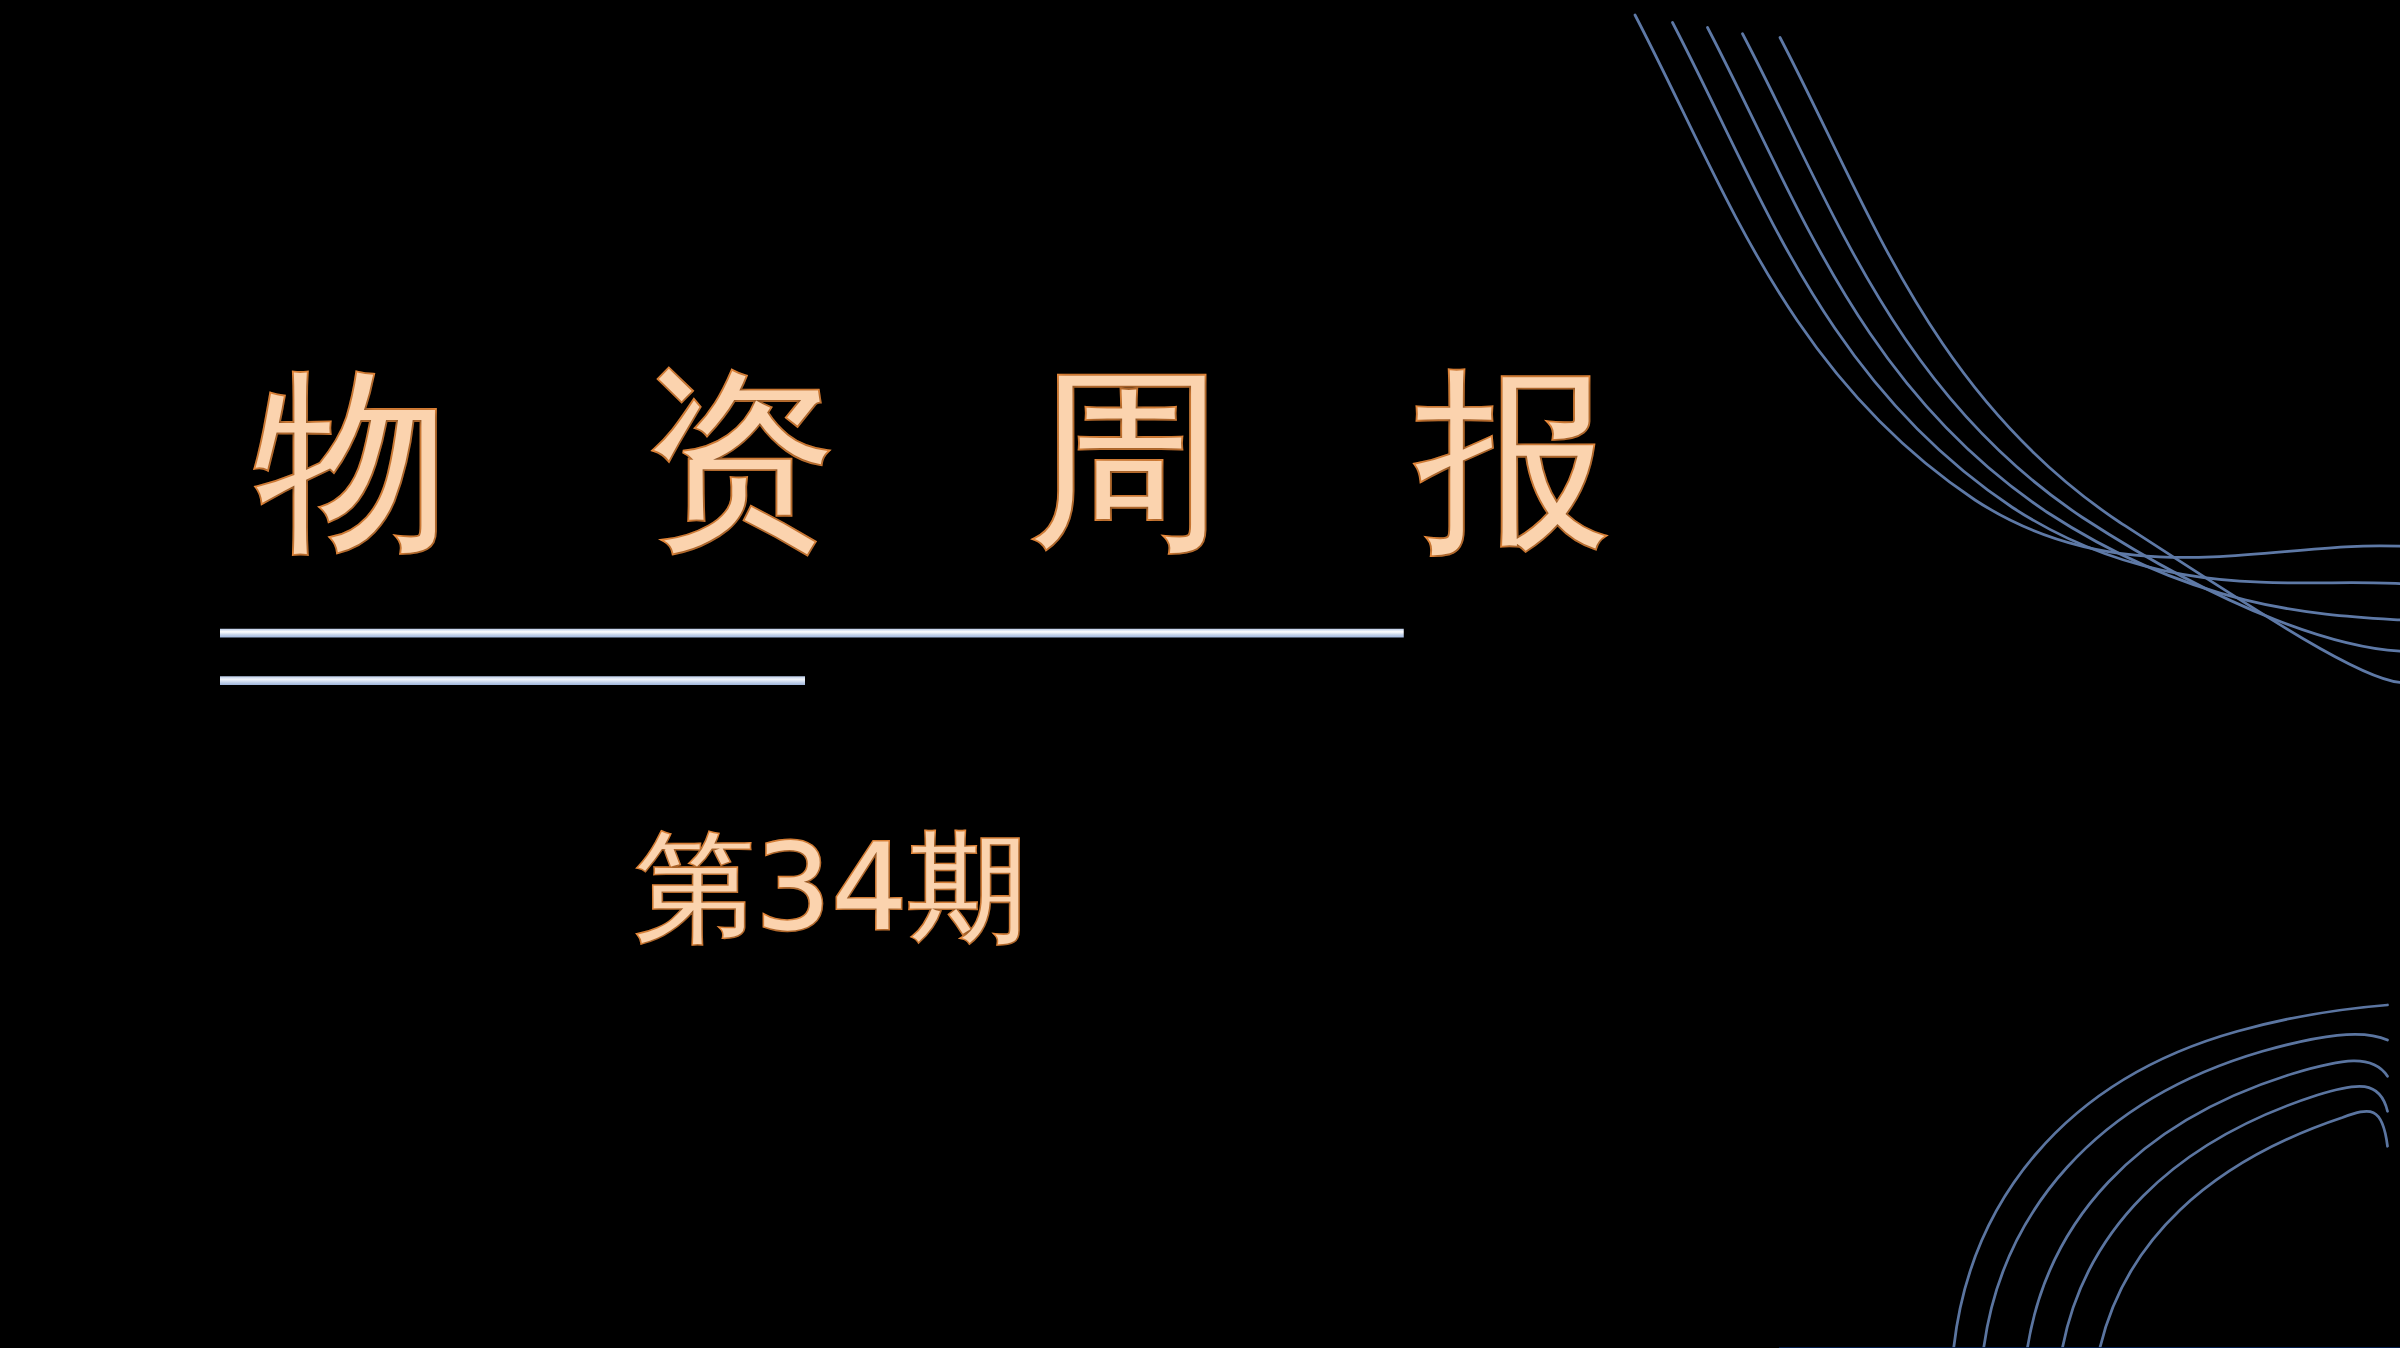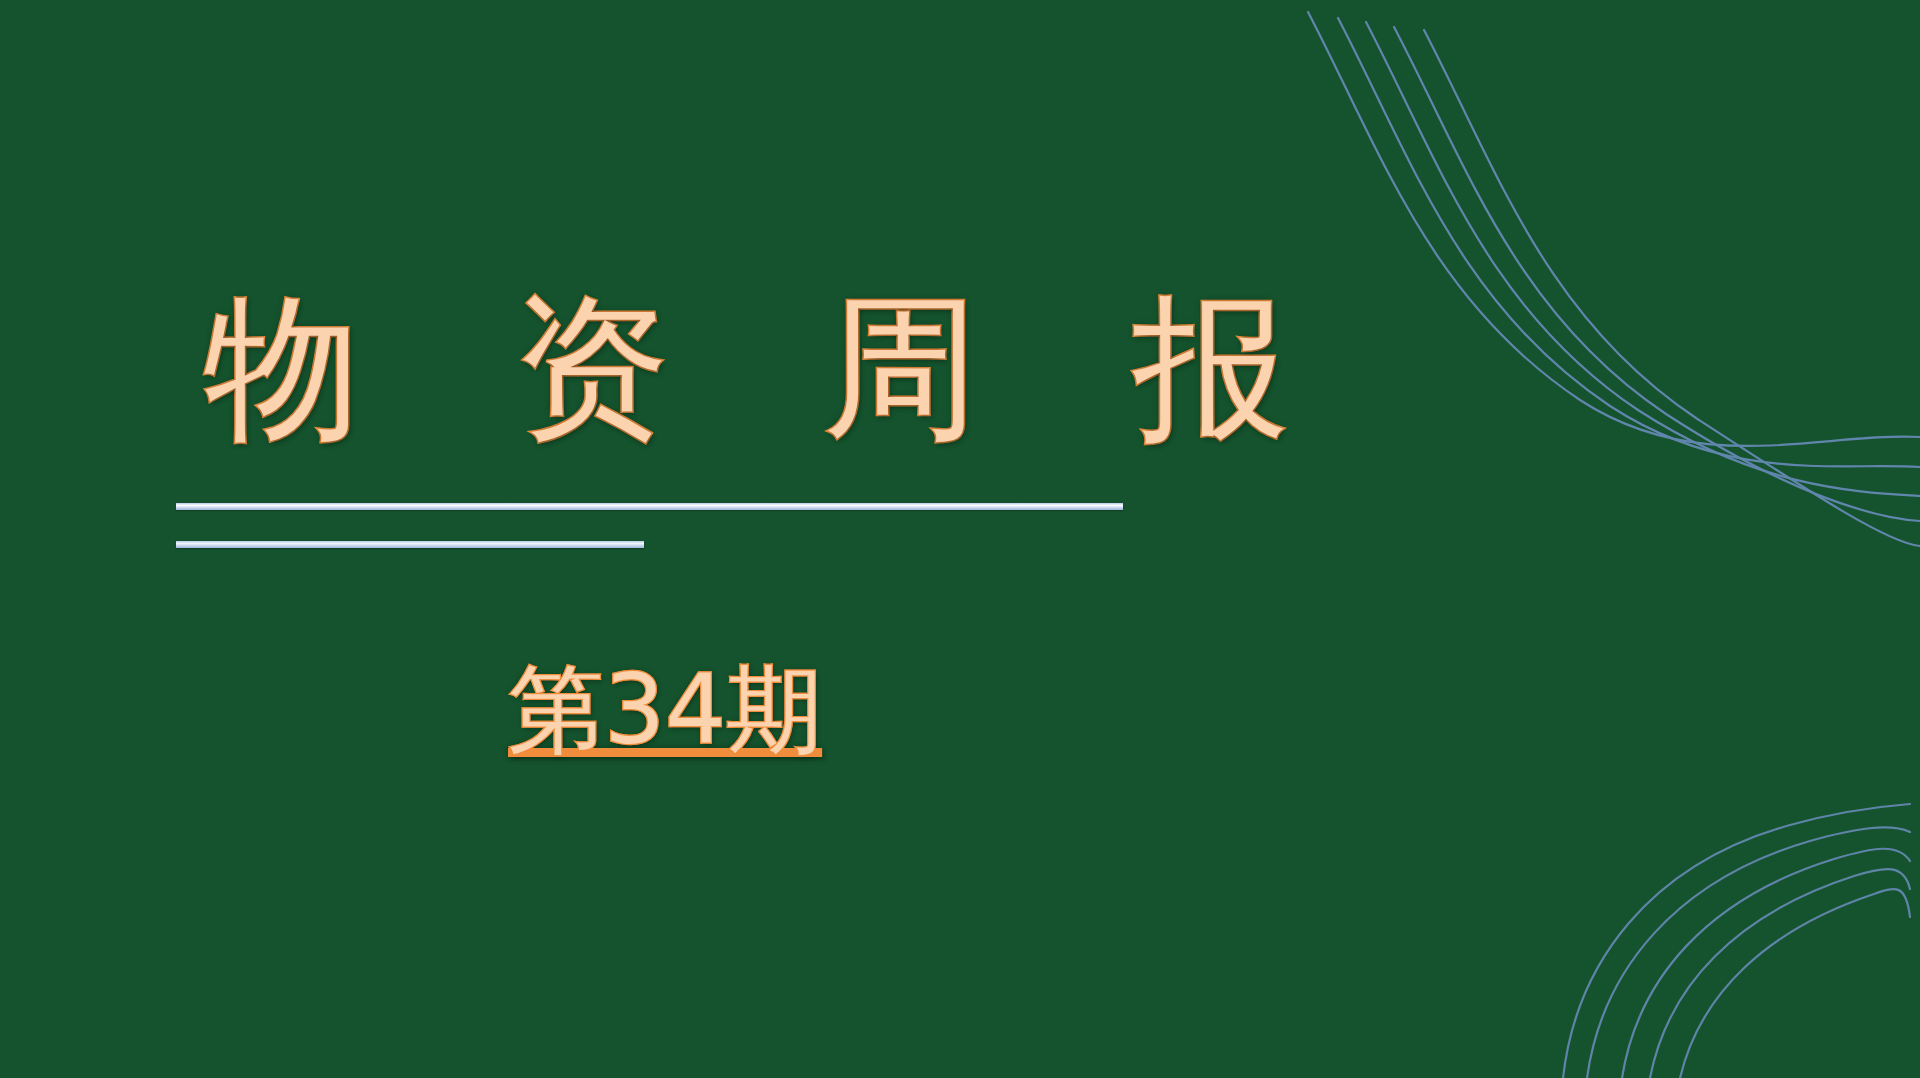--- a/index.html
+++ b/index.html
@@ -6,21 +6,21 @@
   * { margin:0; padding:0; box-sizing:border-box; }
   html, body {
     width:1920px; height:1078px;
     overflow:hidden;
     background:#0c3d8c;
     font-family:"Liberation Sans", sans-serif;
   }
   #slide {
     position:relative;
     width:1920px; height:1078px;
-    background:#14532d;
+    background:#000000;
     overflow:hidden;
     text-align:right;
   }
 
   
   .deco {
     position:absolute;
     pointer-events:none;
   }
   #deco-top-right {
@@ -84,21 +84,20 @@
     font-size:96px;
     line-height:1.15;
     font-weight:400;
     white-space:nowrap;
     color:#fbd3ae;
     -webkit-text-stroke:2.5px #ef8d3c;
     paint-order:stroke fill;
     text-shadow:
        0 0 6px rgba(0,0,0,0.28),
        2px 3px 4px rgba(0,0,0,0.20);
-    text-decoration: underline;
   }
 </style>
 </head>
 <body>
 
 <div id="slide">
 
   <svg id="deco-top-right" class="deco" viewBox="0 0 640 580" preserveAspectRatio="none">
     <g fill="none" stroke="#6f8fc4" stroke-width="2.2" stroke-linecap="round" opacity="0.85">
       <path d="M 28 12  C 100 150, 150 300, 300 400  C 420 478, 540 432, 640 437"></path>

